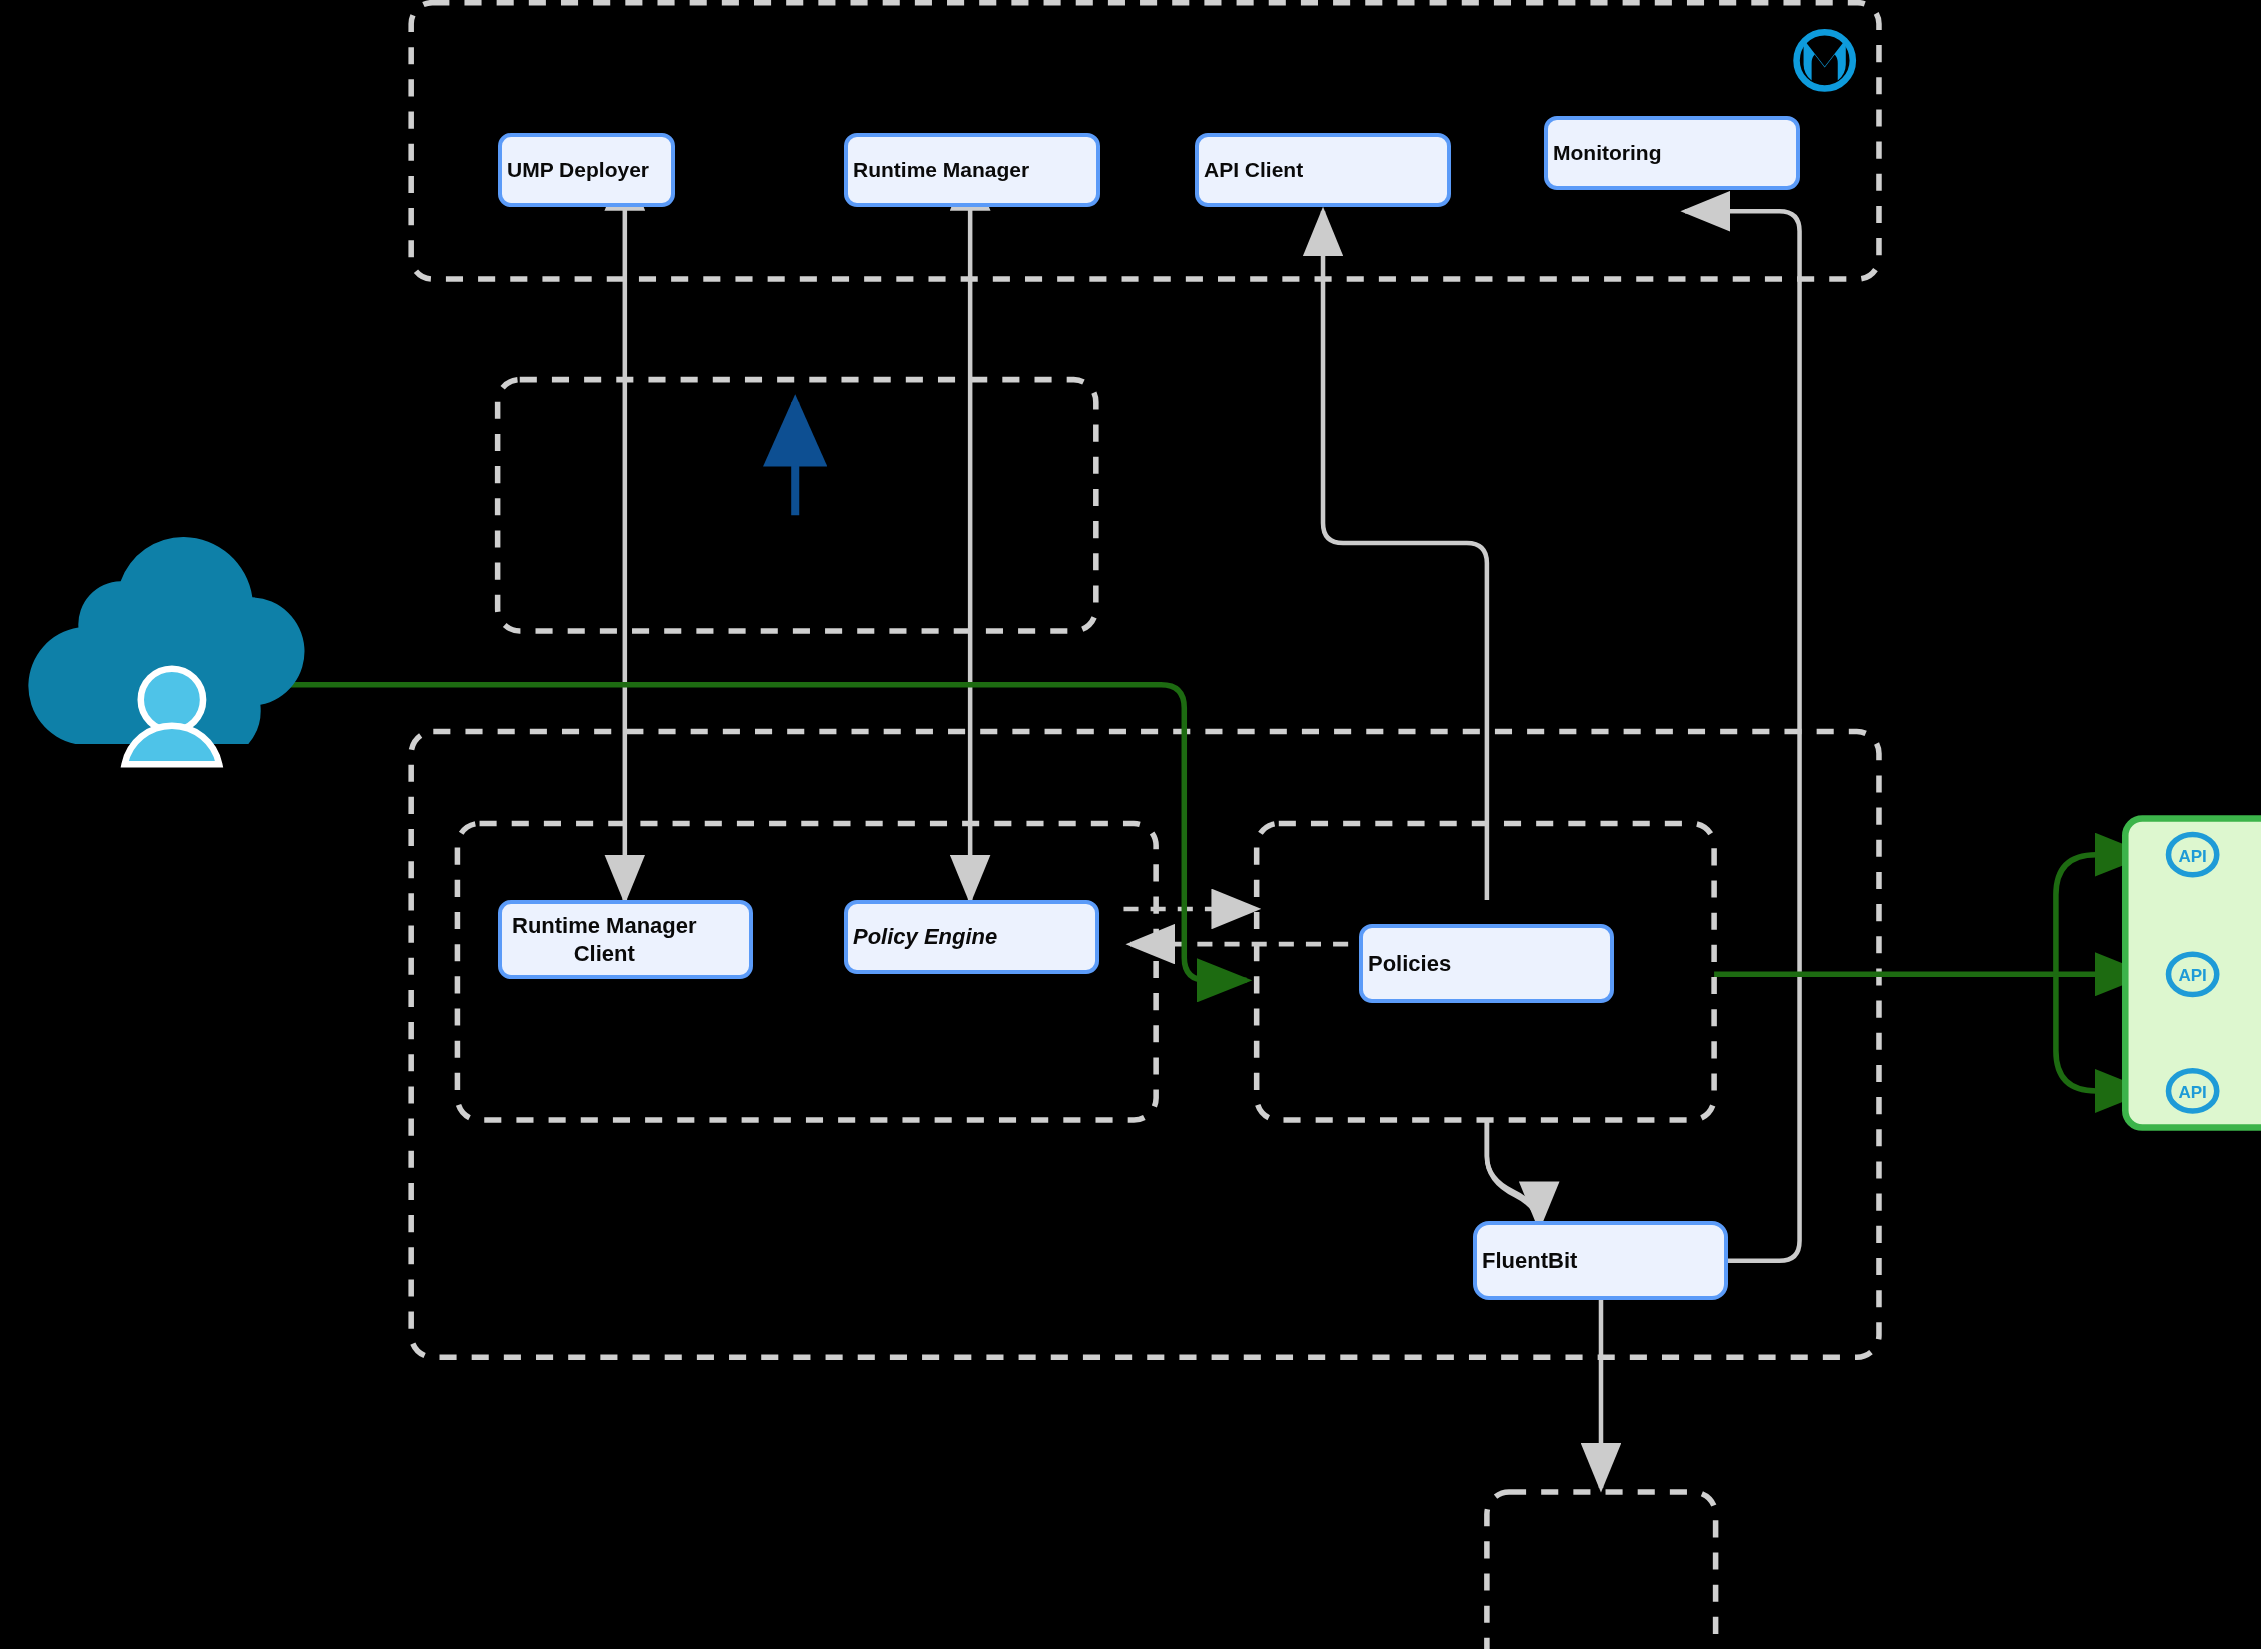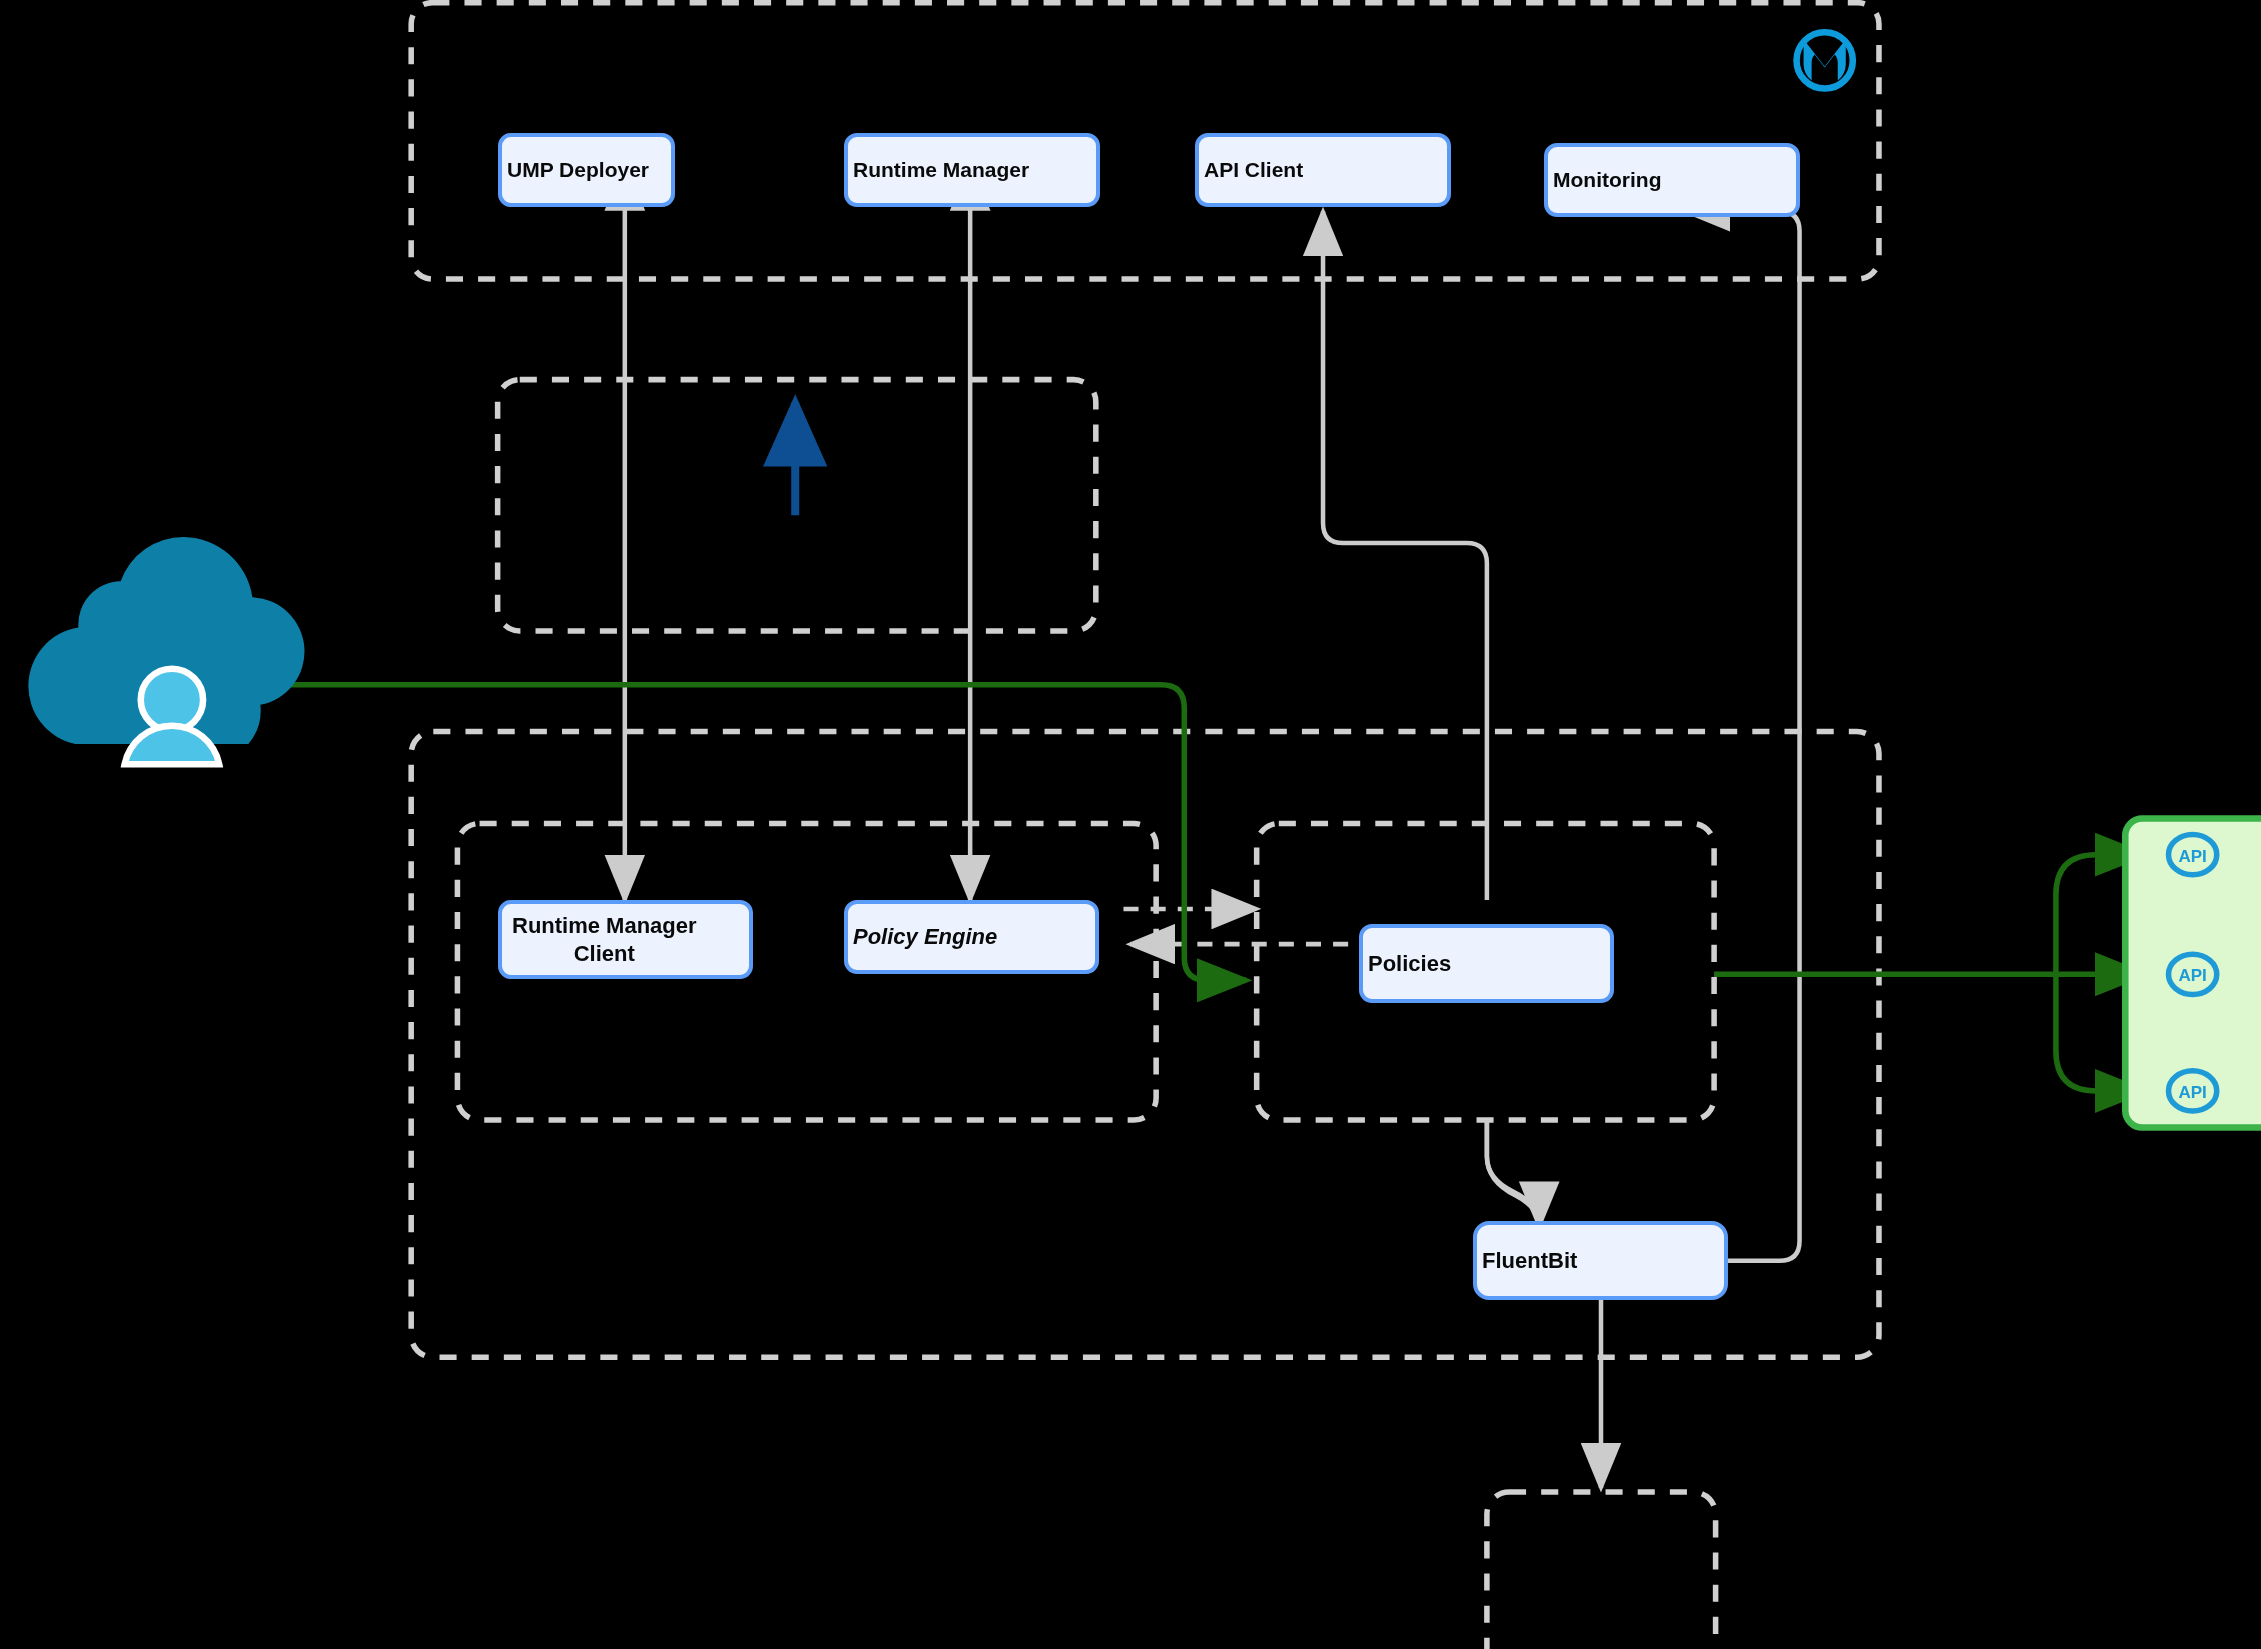--- a/index.html
+++ b/index.html
@@ -128,21 +128,21 @@
   </div>
 
   <div class="nodebox t-top" style="left:844px; top:133px; width:256px; height:74px;">
     <span>Runtime Manager</span>
   </div>
 
   <div class="nodebox t-top" style="left:1195px; top:133px; width:256px; height:74px;">
     <span>API Client</span>
   </div>
 
-  <div class="nodebox t-top" style="left:1544px; top:143px; width:256px; height:74px;">
+  <div class="nodebox t-top" style="left:1544px; top:116px; width:256px; height:74px;">
     <span>Monitoring</span>
   </div>
 
   <div class="nodebox t-mid" style="left:498px; top:900px; width:255px; height:79px;">
     <span>
       <span style="display: block;">Runtime Manager</span>
       <span style="display: block;">Client</span>
     </span>
   </div>
 

